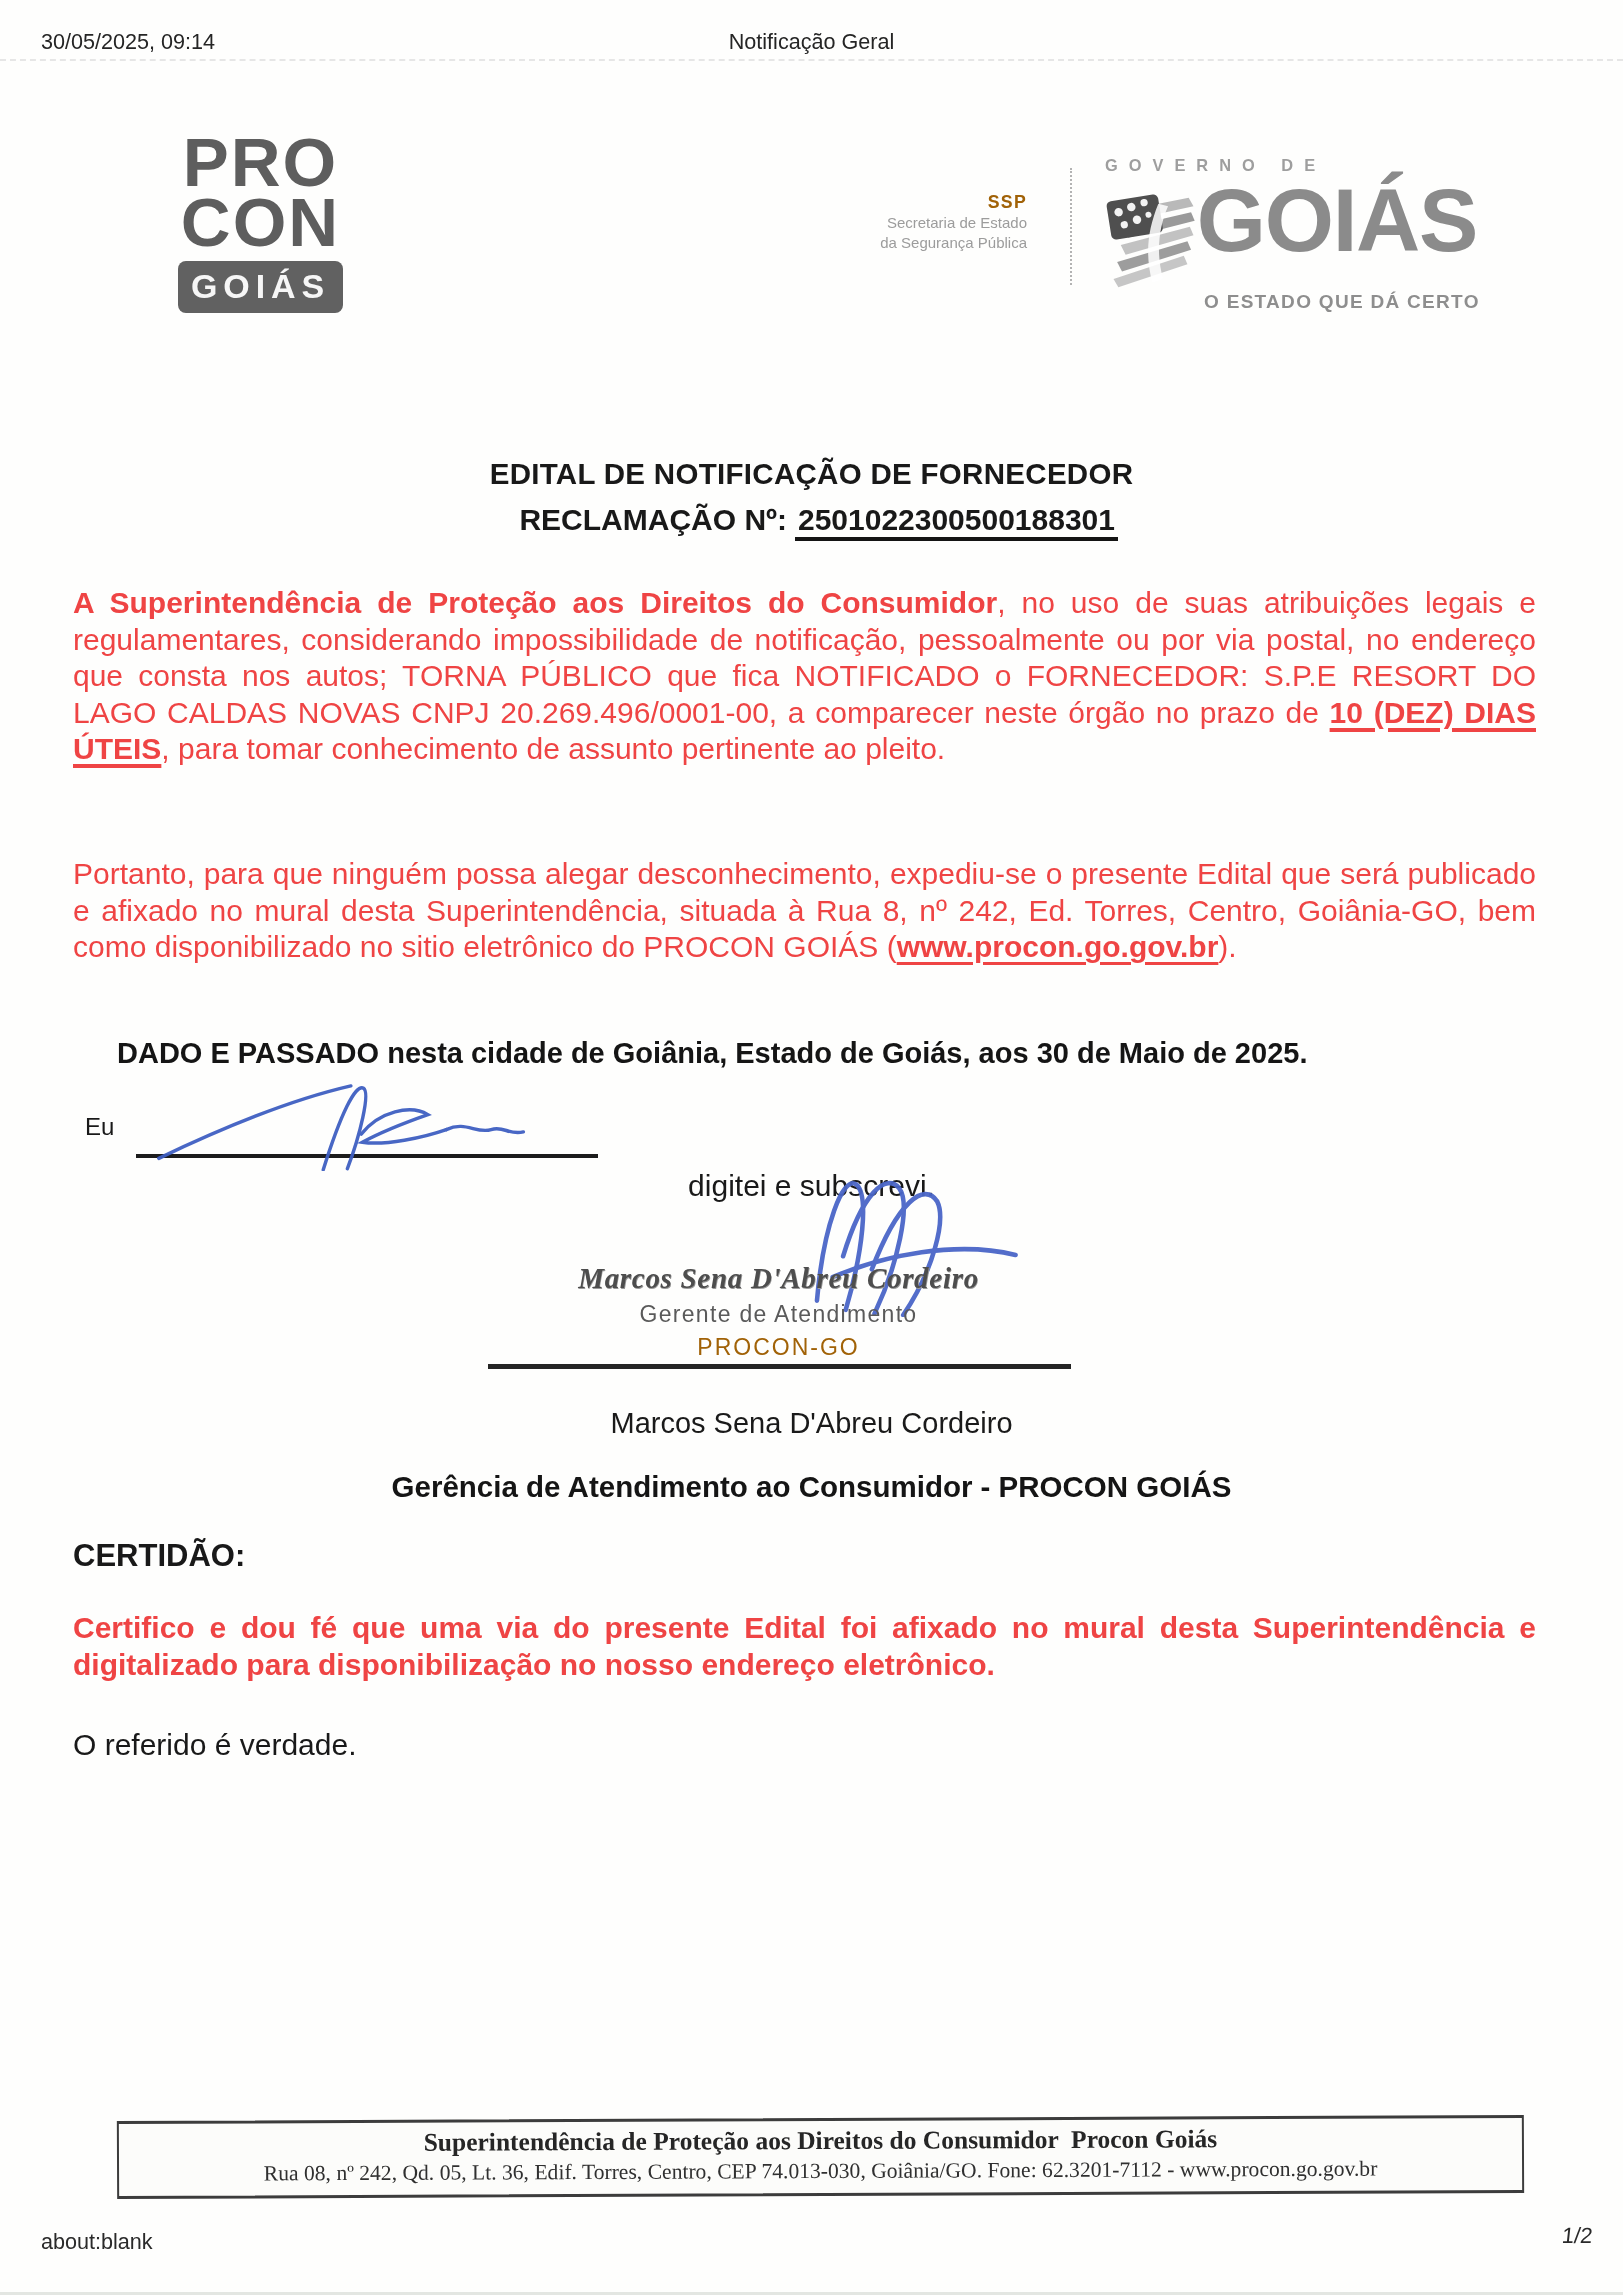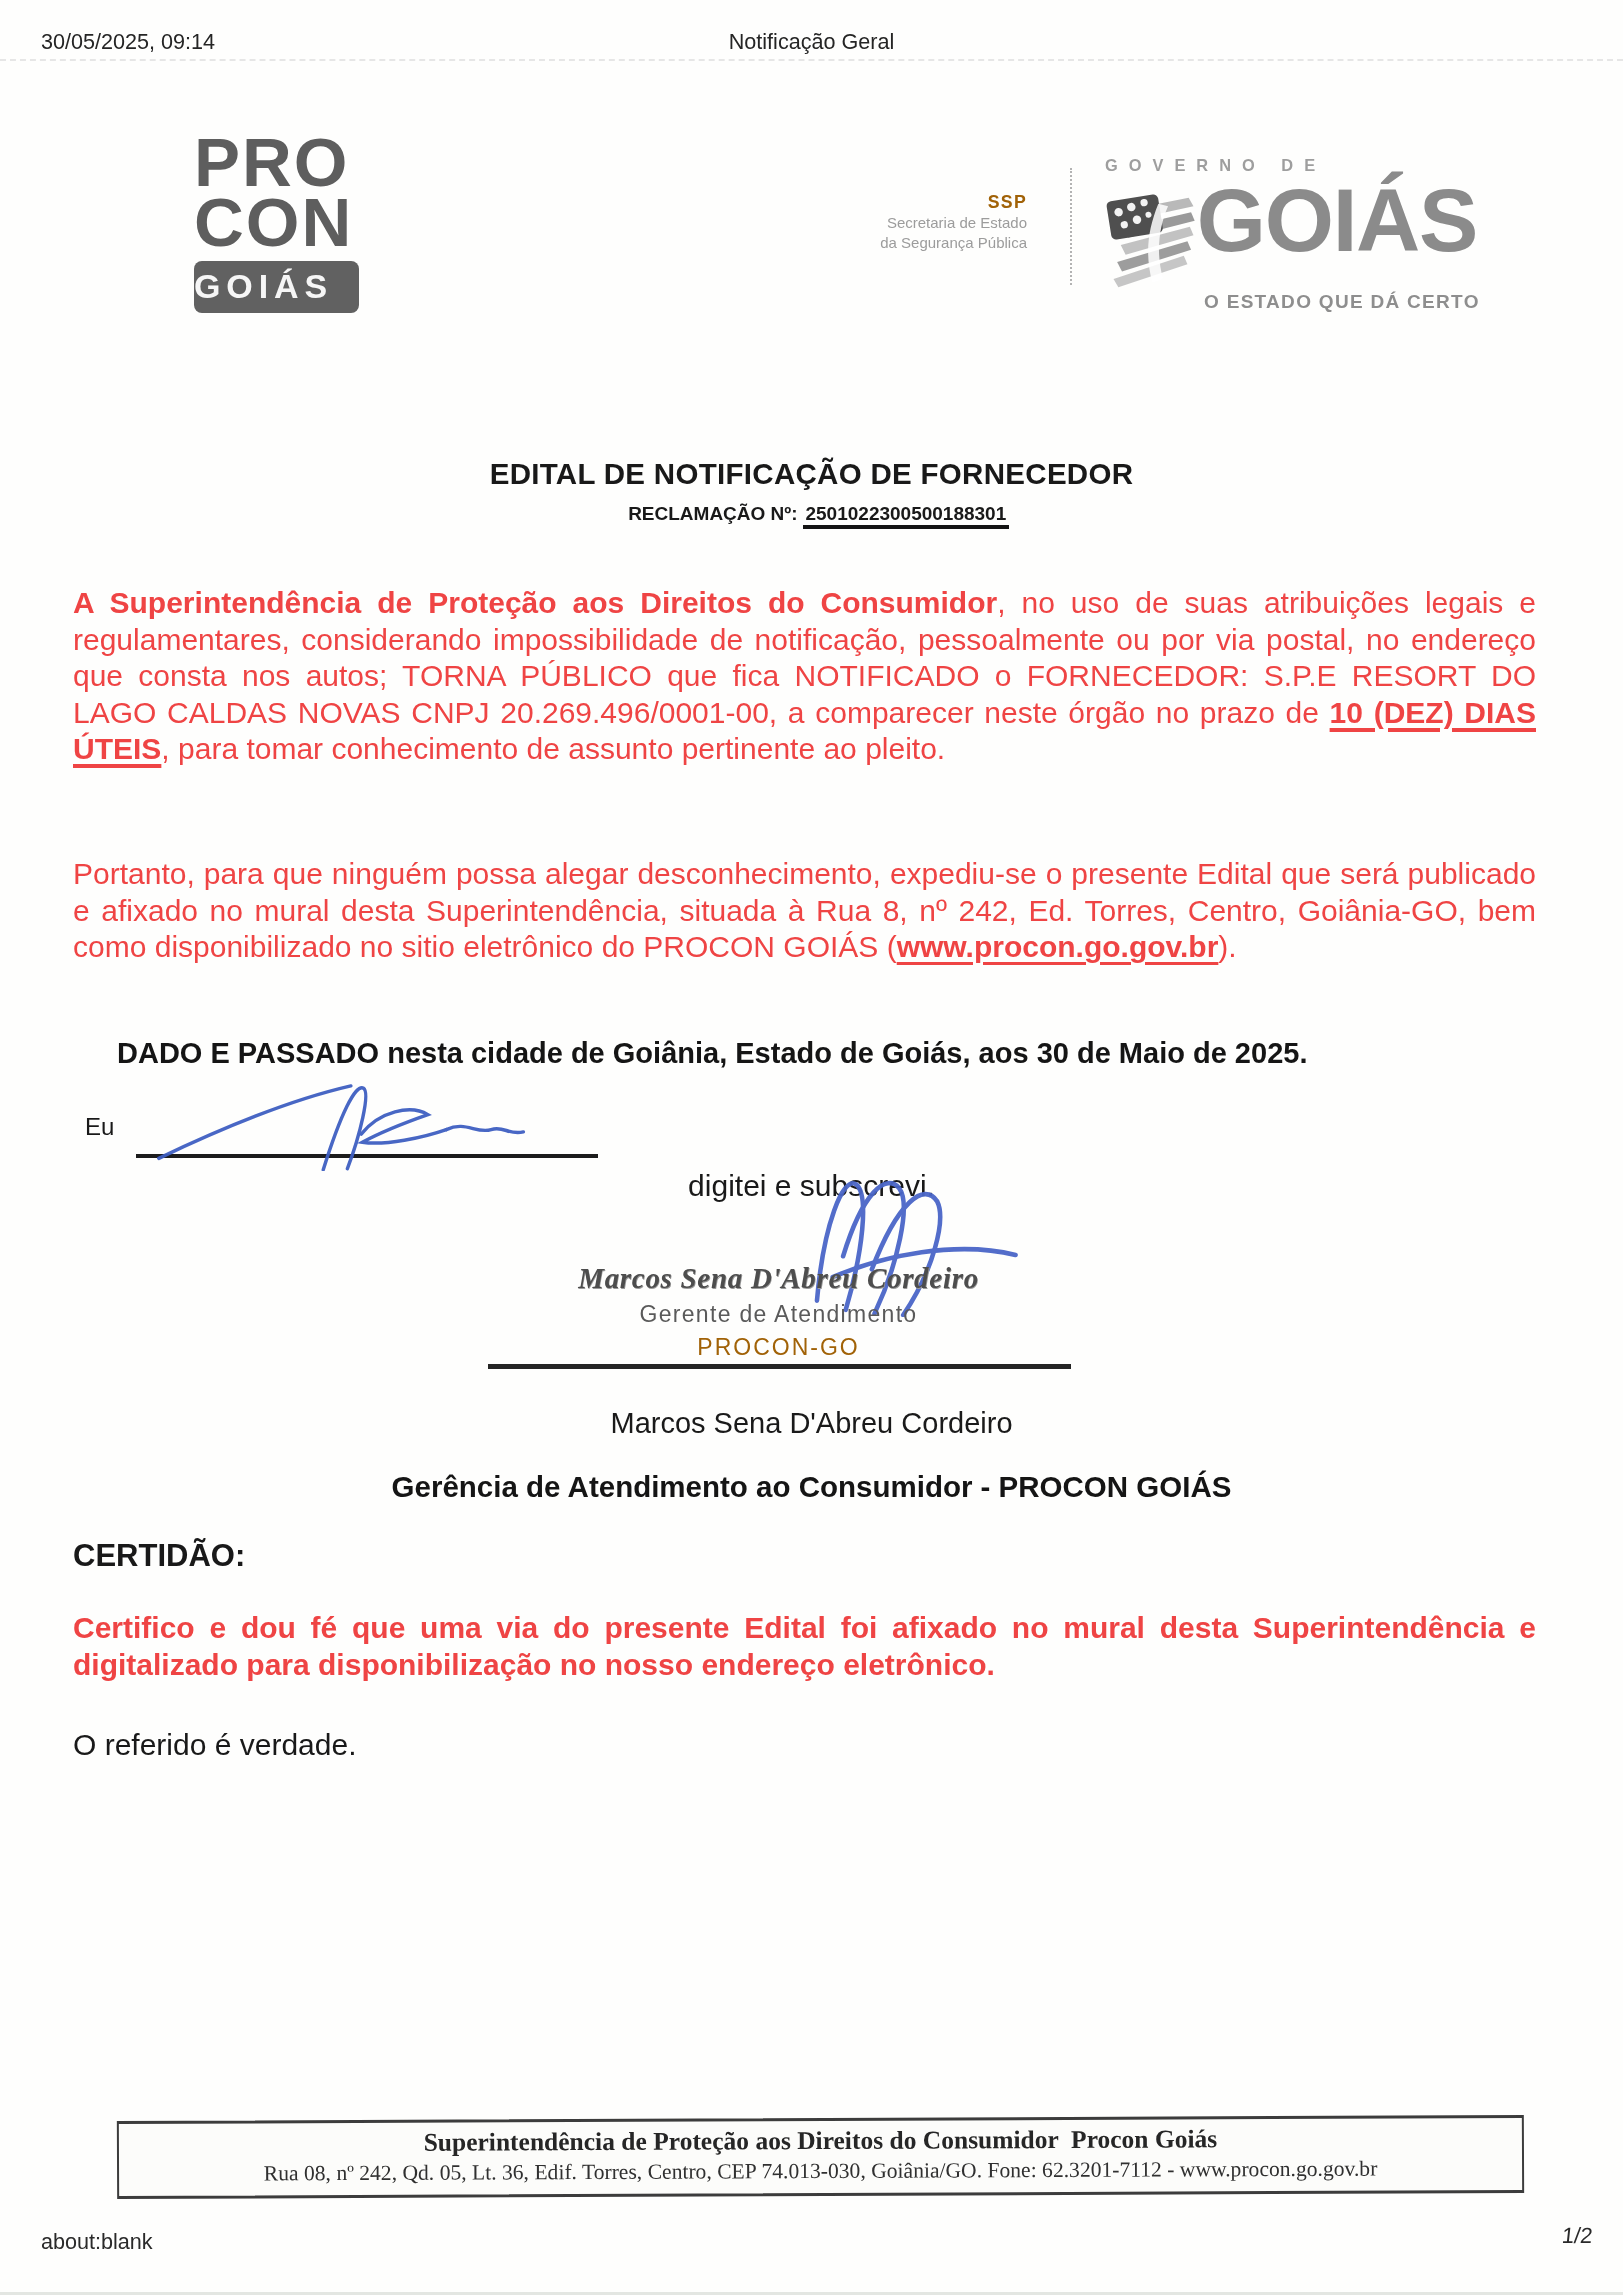--- a/index.html
+++ b/index.html
@@ -13,38 +13,38 @@
   }
   
   .hdr-date{position:absolute;left:41px;top:29px;font-size:21.6px;color:#252525;}
   .hdr-title{position:absolute;left:0;right:0;top:29px;text-align:center;font-size:21.6px;color:#252525;}
   .hdr-rule{position:absolute;left:0;top:59px;width:100%;border-top:2px dashed #d4d4d4;opacity:.55;}
   .ftr-url{position:absolute;left:41px;top:2229px;font-size:21.6px;color:#2a2a2a;}
   .ftr-page{position:absolute;right:30px;top:2223px;font-size:22px;color:#2a2a2a;transform:skewX(-6deg);}
   .scan-edge{position:absolute;left:0;bottom:0;width:100%;height:3.3px;background:#d9ded8;opacity:.75;}
 
   
-  .procon{position:absolute;left:194px;top:133px;width:165px;text-align:left;}
+  .procon{position:absolute;left:178px;top:133px;width:165px;text-align:center;}
   .procon-line{font-weight:bold;font-size:69px;line-height:.87;letter-spacing:2px;color:#5e5e5e;}
   .procon-badge{margin-top:7.9px;background:#616161;border-radius:7.9px;color:#f6f6f6;
     font-weight:bold;font-size:34px;letter-spacing:5.9px;padding:5.9px 0 7.2px;}
   .ssp{position:absolute;left:831px;top:192px;width:196px;text-align:right;}
   .ssp-acronym{font-size:17.7px;font-weight:bold;color:#a16207;letter-spacing:1.3px;}
   .ssp-line{font-size:15px;color:#9c9c9c;line-height:1.3;}
   .logo-divider{position:absolute;left:1070px;top:168px;height:117px;border-left:2.6px dotted #b3b3b3;}
   .gov{position:absolute;left:1105px;top:156px;width:393px;}
   .gov-top{font-size:16.4px;font-weight:bold;letter-spacing:11px;color:#9e9e9e;white-space:nowrap;}
   .gov-row{display:flex;align-items:flex-start;}
   .gov-flag{width:97px;height:103px;margin-top:13px;flex:0 0 auto;}
   .gov-name{font-size:89px;font-weight:bold;color:#8b8b8b;line-height:1.02;letter-spacing:-1.3px;margin-left:-5.2px;}
   .gov-slogan{margin-left:99px;margin-top:0;font-size:19px;font-weight:bold;letter-spacing:1.3px;color:#8e8e8e;white-space:nowrap;}
 
   
   .doc-title{position:absolute;left:0;right:0;top:457px;text-align:center;font-weight:bold;font-size:29.5px;letter-spacing:0.3px;}
-  .doc-subtitle{position:absolute;left:0;right:0;top:503px;text-align:center;font-weight:bold;font-size:19px;padding-left:14px;}
+  .doc-subtitle{position:absolute;left:0;right:0;top:503px;text-align:center;font-weight:bold;font-size:30px;padding-left:14px;}
   .claim-number{border-bottom:4.6px solid #141414;padding:0 2.6px 1.3px;}
   .para{position:absolute;left:73px;width:1463px;font-size:30px;line-height:1.22;text-align:justify;color:#ef4444;}
   .p1{top:585px;}
   .p2{top:856px;}
   .bold{font-weight:bold;}
   .deadline{font-weight:bold;text-decoration:underline;text-decoration-thickness:3.9px;text-underline-offset:5.2px;}
   .link-ul{text-decoration:underline;text-decoration-thickness:2.6px;text-underline-offset:4.6px;font-weight:bold;}
   .dado{position:absolute;left:117px;top:1037px;width:1427px;font-size:29px;font-weight:bold;color:#151515;}
 
   

